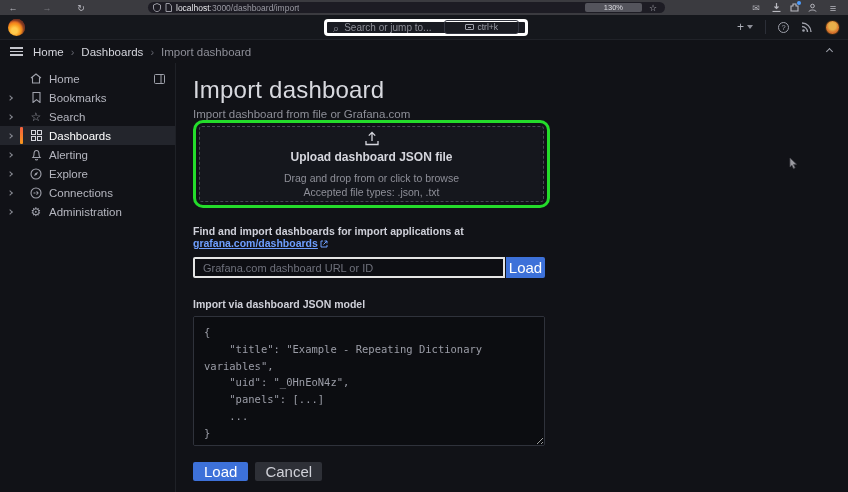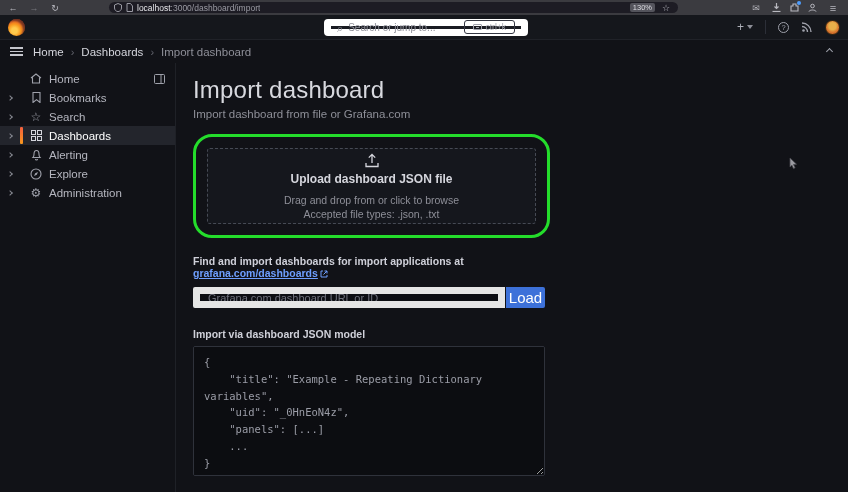--- a/index.html
+++ b/index.html
@@ -5,59 +5,59 @@
   * { margin:0; padding:0; box-sizing:border-box; }
   html,body { width:848px; height:492px; overflow:hidden; }
   body {
     font-family:"Liberation Sans","DejaVu Sans",sans-serif;
     background:#111217; color:#ccccdc; position:relative;
   }
 
   
   .browser-bar {
     height:15px; background:#3b3b40; display:flex; align-items:center;
-    padding:0 6px; gap:7px; font-size:9px; color:#c9c9cf;
+    padding:0 6px; gap:20px; font-size:9px; color:#c9c9cf;
   }
   .bicon { width:14px; text-align:center; font-size:9px; color:#b9b9c0; cursor:default; }
   .i-back::before{content:"←";} .i-fwd::before{content:"→"; color:#77777e;} .i-reload::before{content:"↻";}
   .url-pill {
     flex:1; height:11px; margin:0 64px 0 40px; background:#1d1c24; border-radius:6px;
     display:flex; align-items:center; padding:0 5px; gap:4px; min-width:0;
   }
   .url-text { font-size:8.5px; color:#9a9aa3; white-space:nowrap; overflow:hidden; }
   .url-text .host { color:#e6e6ea; }
-  .zoom-badge { margin-left:auto; background:#54545c; color:#dcdce2; border-radius:2px; font-size:7.5px; padding:0 3px; line-height:9px; }
+  .zoom-badge { margin-left:auto; background:#54545c; color:#dcdce2; border-radius:2px; font-size:7.5px; padding:0 19px; line-height:9px; }
   .i-star::before{content:"☆"; font-size:9px;}
   .chrome-right { display:flex; align-items:center; gap:9px; padding-right:2px; }
   .i-mail::before{content:"✉"; font-size:9px;}
   .i-menu::before{content:"≡"; font-size:11px;}
   .ext-wrap{ position:relative; }
   .ext-dot{ position:absolute; right:-2px; top:-2px; width:4px; height:4px; background:#4d9dff; border-radius:50%; }
   svg.micro { display:block; }
 
   
   .gf-nav {
     height:25px; background:#15171c; border-bottom:1px solid #202228;
     display:flex; align-items:center; padding:0 8px; position:relative;
   }
   .gf-logo {
     width:17px; height:17px; border-radius:50%;
     background:radial-gradient(circle at 38% 68%, #ffcb4d 0 18%, #f8981d 40%, #f05a28 68%, #d93a12 100%);
     box-shadow:inset -2px 2px 2px rgba(20,22,28,.55);
   }
   .search-pill {
     position:absolute; left:324px; width:204px; height:17px;
-    background:#191b22; border:7px solid #ffffff; border-radius:4px;
+    background:#191b22; border:3px solid #ffffff; border-radius:4px;
     display:flex; align-items:center; padding:0 6px; gap:5px; cursor:text;
   }
   .i-search::before{ content:"⌕"; font-size:11px; color:#8e8f98; line-height:1; }
   .search-ph { font-size:10px; color:#8e8f98; flex:1; }
   .kbd-badge {
     display:flex; align-items:center; gap:3px; border:1px solid #343742; border-radius:3px;
-    padding:1px 8px; font-size:8.5px; color:#9fa1ab;
+    padding:1px 20px; font-size:8.5px; color:#9fa1ab;
   }
   .kbd-glyph { width:9px; height:6px; border:1px solid #9fa1ab; border-radius:1px; position:relative; }
   .kbd-glyph::after{ content:""; position:absolute; left:2px; right:2px; bottom:1px; border-top:1px solid #9fa1ab; }
   .gf-nav-right { margin-left:auto; display:flex; align-items:center; gap:12px; }
   .plus-btn { display:flex; align-items:center; gap:3px; color:#aeb0b9; font-size:12px; cursor:pointer; }
   .i-plus::before{content:"+";}
   .caret-down { width:0; height:0; border-left:3px solid transparent; border-right:3px solid transparent; border-top:4px solid #8e8f98; }
   .nav-divider { width:1px; height:14px; background:#2c2f38; }
   .help-circle { width:11px; height:11px; border:1px solid #9fa1ab; border-radius:50%; display:flex; align-items:center; justify-content:center; font-size:7.5px; color:#9fa1ab; }
   .help-circle::before{ content:"?"; }
@@ -92,37 +92,37 @@
   .i-gear::before{ content:"⚙"; font-size:12px; }
   .i-star-side::before{ content:"☆"; font-size:12px; }
   .dock-btn { margin-left:auto; margin-right:10px; color:#9fa1ab; cursor:pointer; display:flex; }
 
   
   .main { flex:1; padding:13px 0 0 17px; position:relative; }
   .page-title { font-size:24px; font-weight:500; color:#d8d9df; letter-spacing:.2px; }
   .page-sub { font-size:11.5px; color:#8e8f98; margin-top:4px; }
 
   .upload-highlight {
-    margin-top:14px; width:357px; border:3px solid #24dd2b; border-radius:19px; padding:11px;
+    margin-top:0; width:357px; border:3px solid #24dd2b; border-radius:10px; padding:3px;
   }
   .dropzone {
     border:1px dashed #464a54; border-radius:3px; background:#15171d; height:76px;
     display:flex; flex-direction:column; align-items:center; justify-content:center; cursor:pointer;
   }
   .upload-title { font-size:12px; font-weight:700; color:#d5d6dd; margin-top:4px; }
   .upload-hint { font-size:10.5px; color:#8e8f98; margin-top:8px; }
   .upload-accepted { font-size:10.5px; color:#8e8f98; margin-top:2px; }
 
   .gcom { margin-top:17px; width:352px; }
   .gcom-label { font-size:10.5px; font-weight:700; color:#cfd0d9; }
   .gcom-link { color:#6e9fff; text-decoration:underline; font-weight:700; cursor:pointer; }
   .ext-ico { display:inline-block; vertical-align:-1px; margin-left:2px; }
   .input-group { display:flex; margin-top:7px; height:21px; }
   .gcom-input {
-    flex:1; background:#0d0e13; border:7px solid #e5e5e5; border-radius:2px 0 0 2px;
+    flex:1; background:#0d0e13; border:2px solid #e5e5e5; border-radius:2px 0 0 2px;
     color:#ccccdc; font-size:11px; padding:0 8px; font-family:inherit; outline:none;
   }
   .gcom-input::placeholder { color:#6f717c; }
   .btn { border:none; border-radius:2px; font-size:15px; font-family:inherit; cursor:pointer; }
   .btn-load-inline { background:#3d71d9; color:#fff; width:39px; margin-left:1px; border-radius:0 2px 2px 0; }
 
   .json-section { margin-top:20px; width:323px; }
   .json-label { font-size:10.5px; font-weight:700; color:#cfd0d9; margin-bottom:6px; }
   .json-area {
     width:352px; height:130px; background:#0c0d11; border:1px solid #2f323b; border-radius:2px;
@@ -299,20 +299,33 @@
         <span class="accent"></span>
       <span class="ico-cell">
           <svg width="12" height="12" viewBox="0 0 12 12">
             <circle cx="6" cy="6" r="5" fill="none" stroke="#9fa1ab" stroke-width="1.1"></circle>
             <path d="M8 4L6.8 6.8 4 8l1.2-2.8z" fill="#9fa1ab"></path>
           </svg>
         </span>
       <span class="lbl">Explore</span>
     </div>
 
+    <div class="nav-item">
+      <span class="chev-cell">
+          <span class="chev-r"></span>
+        </span>
+        <span class="accent"></span>
+      <span class="ico-cell">
+          <svg width="12" height="12" viewBox="0 0 12 12">
+            <circle cx="6" cy="6" r="5" fill="none" stroke="#9fa1ab" stroke-width="1.1"></circle>
+            <path d="M3.5 6h2M6.5 4.5L8 6 6.5 7.5" fill="none" stroke="#9fa1ab" stroke-width="1.1"></path>
+          </svg>
+        </span>
+      <span class="lbl">Connections</span>
+    </div>
 
     <div class="nav-item">
       <span class="chev-cell">
           <span class="chev-r"></span>
         </span>
         <span class="accent"></span>
       <span class="ico-cell">
           <span class="i-gear"></span>
         </span>
       <span class="lbl">Administration</span>

